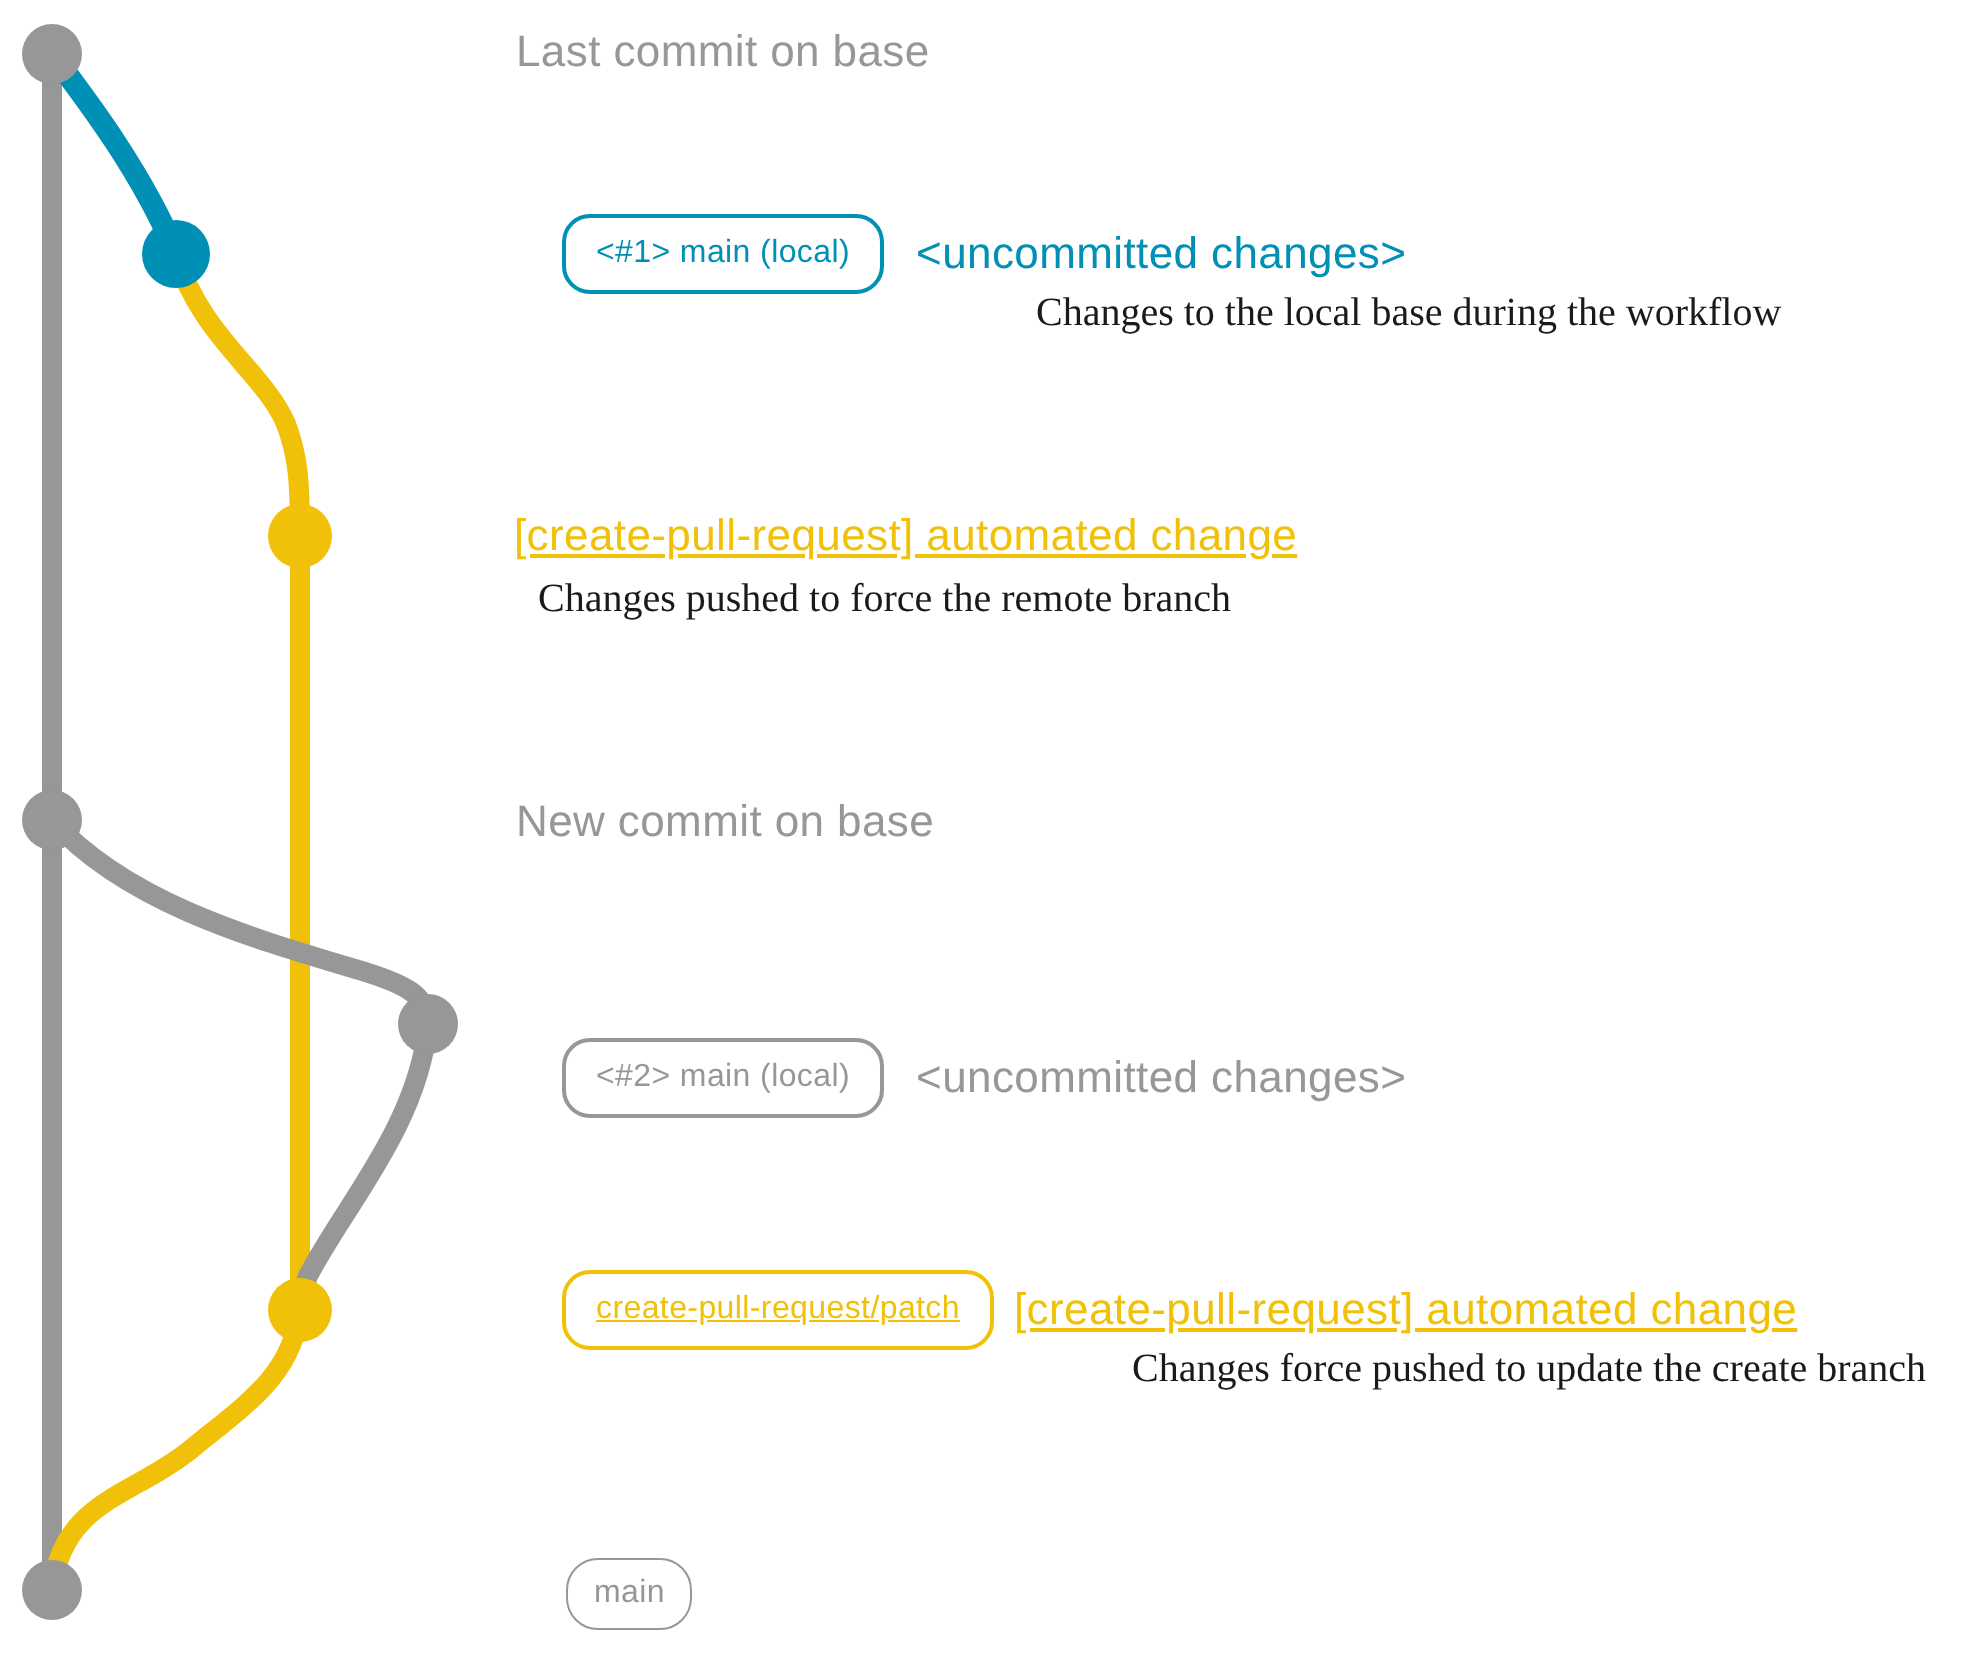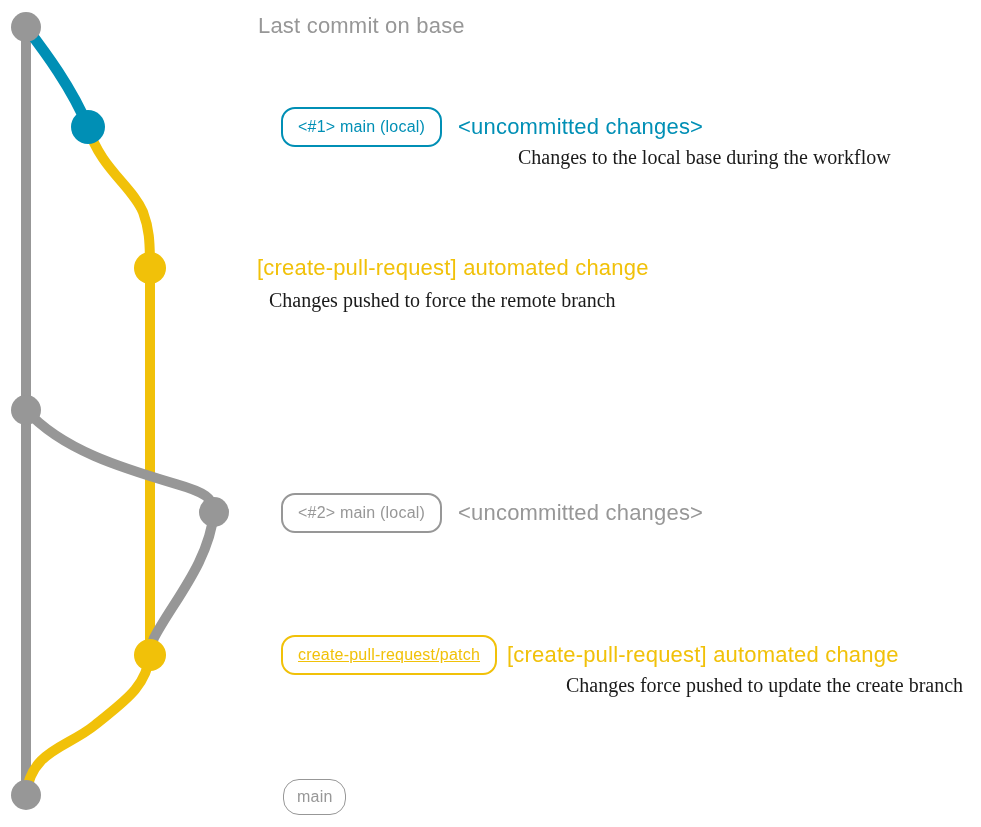--- a/index.html
+++ b/index.html
@@ -26,21 +26,21 @@
     display: flex;
     align-items: center;
     white-space: nowrap;
   }
   .msg {
     font-size: 22px;
     letter-spacing: 0.2px;
   }
   .msg.gray   { color: var(--gray, #979797); }
   .msg.blue   { color: var(--blue, #008fb5); }
-  .msg.yellow { color: var(--yellow, #f1c109); }
+  .msg.yellow { color: var(--yellow, #f1c109); text-decoration: underline; }
 
   .branch-box {
     display: inline-flex;
     align-items: center;
     justify-content: center;
     height: 40px;
     padding: 0 15px;
     box-sizing: border-box;
     border: 2px solid;
     border-radius: 14px;
@@ -98,22 +98,25 @@
     <span class="branch-box blue">&lt;#1&gt; main (local)</span>
     <span class="msg blue gap16">&lt;uncommitted changes&gt;</span>
   </div>
   <div class="annotation" style="left:488px; top:157px;margin-left:30px;">Changes to the local base during the workflow</div>
 
   <div class="row" style="left:257px; top:268px;">
     <span class="msg yellow">[create-pull-request] automated change</span>
   </div>
   <div class="annotation" style="left:269px; top:300px;">Changes pushed to force the remote branch</div>
 
+  <div class="row" style="left:258px; top:411px;">
+    <span class="msg gray">New commit on base</span>
+  </div>
 
-  <div class="row" style="left:255px; top:513px;">
+  <div class="row" style="left:255px; top:539px;">
     <span class="branch-box gray">&lt;#2&gt; main (local)</span>
     <span class="msg gray gap16">&lt;uncommitted changes&gt;</span>
   </div>
 
   <div class="row" style="left:255px; top:655px;">
     <span class="branch-box yellow">create-pull-request/patch</span>
     <span class="msg yellow gap10">[create-pull-request] automated change</span>
   </div>
   <div class="annotation" style="left:566px; top:685px;">Changes force pushed to update the create branch</div>
 

